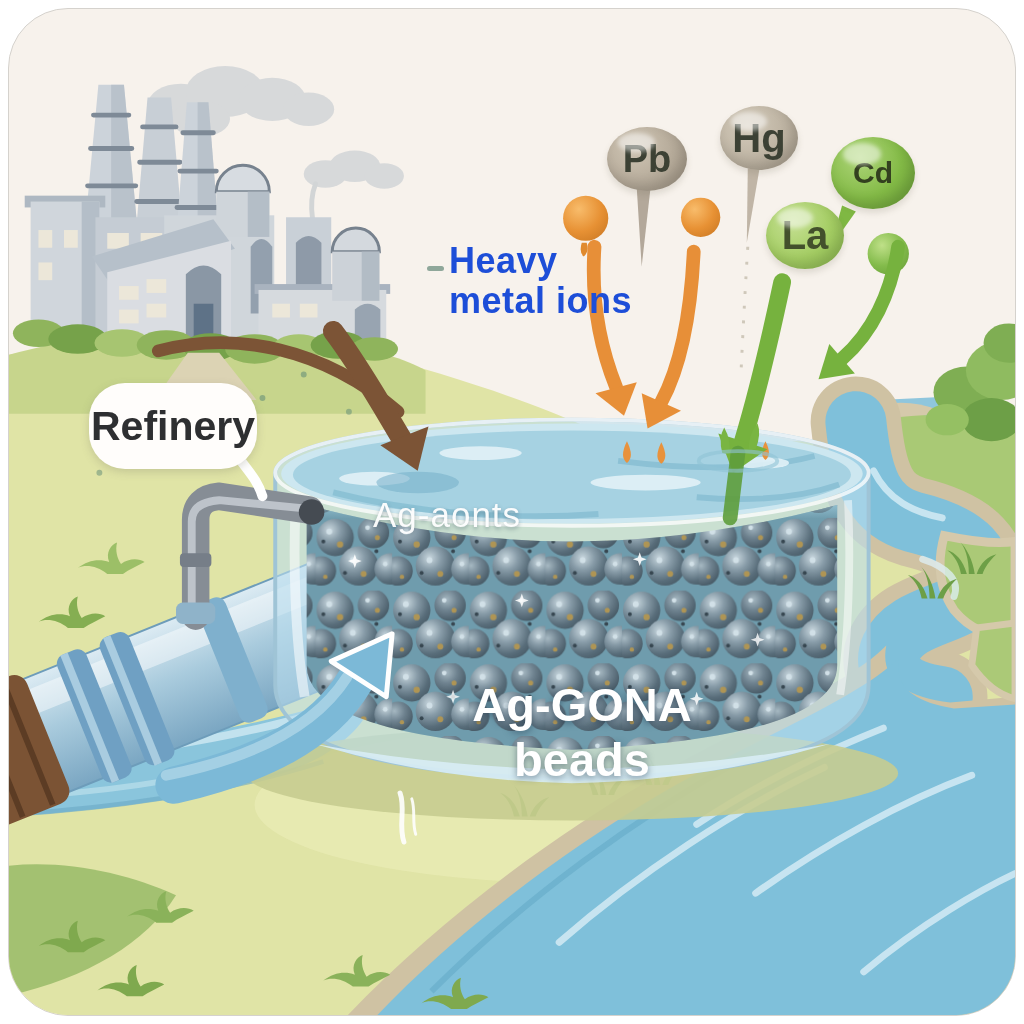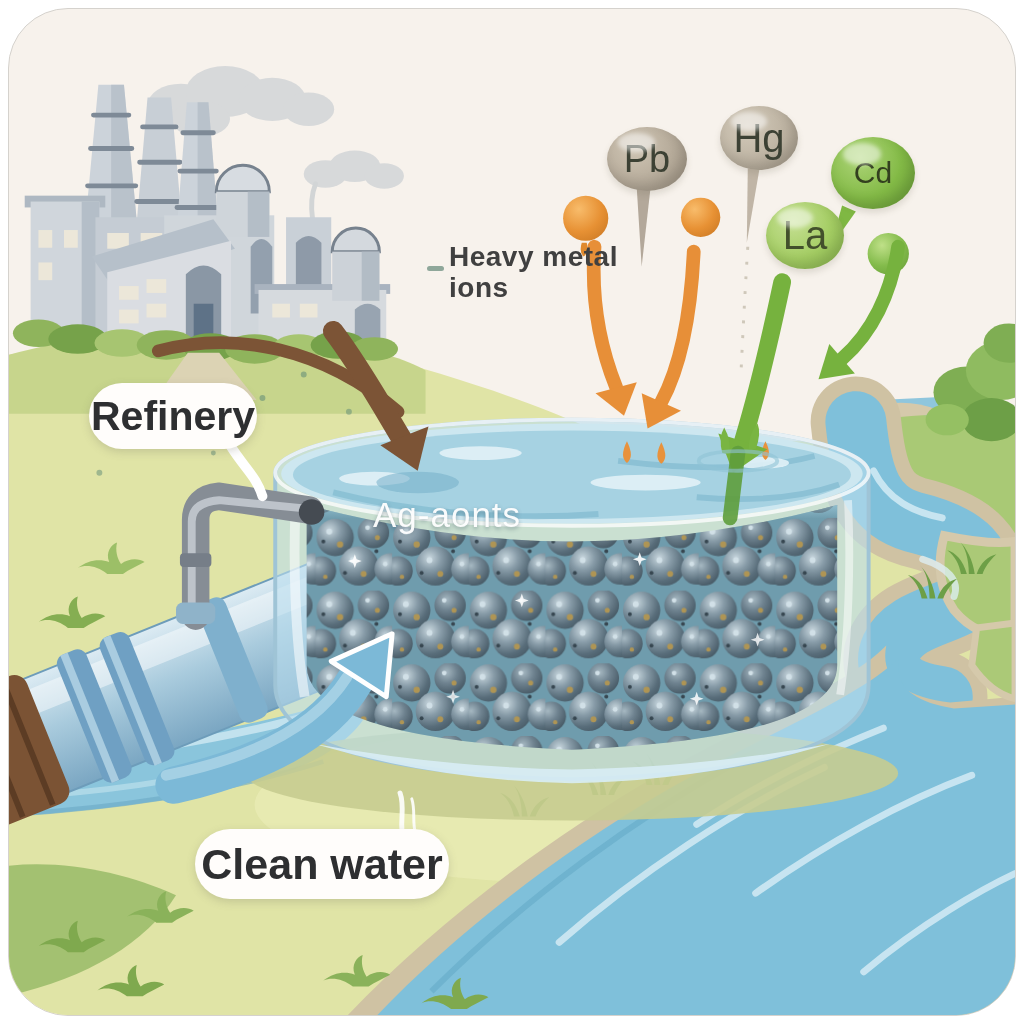--- a/index.html
+++ b/index.html
@@ -3,32 +3,32 @@
 <meta charset="utf-8">
 <style>
   html,body{margin:0;padding:0;background:#ffffff;}
   .stage{position:relative;width:1024px;height:1024px;background:#ffffff;font-family:"Liberation Sans","DejaVu Sans",sans-serif;}
   .canvas{position:absolute;left:8px;top:8px;width:1006px;height:1006px;background:#f7f2ec;
           border-radius:60px;overflow:hidden;border:1px solid #d5d2cd;}
   .scene{position:absolute;left:0;top:0;width:1006px;height:1006px;}
   
   .pill{position:absolute;background:#fffdfb;border-radius:36px;display:flex;align-items:center;justify-content:center;
         color:#2e2f31;font-weight:700;box-shadow:0 3px 8px rgba(110,110,95,.25);}
-  .refinery{left:80px;top:374px;width:168px;height:66px;font-size:41px;}
+  .refinery{left:80px;top:374px;width:168px;height:86px;font-size:41px;}
   .cleanwater{left:186px;top:820px;width:254px;height:70px;font-size:43px;}
-  .heavy-label{position:absolute;left:440px;top:232px;width:190px;font-size:28px;line-height:1.12;
-               font-weight:700;color:#404040;letter-spacing:.5px;}
+  .heavy-label{position:absolute;left:440px;top:232px;width:190px;font-size:36px;line-height:1.12;
+               font-weight:700;color:#1d4ed8;letter-spacing:.5px;}
   .leader-dash{position:absolute;left:418px;top:257px;width:17px;height:5px;background:#8fa79a;border-radius:3px;}
   .ag-ions{position:absolute;left:364px;top:486px;width:190px;font-size:35px;font-weight:500;color:rgba(255,255,255,.95);
            letter-spacing:1px;text-shadow:0 2px 4px rgba(50,75,90,.45);}
   .ag-gona{position:absolute;left:408px;top:668px;width:330px;text-align:center;font-size:47px;font-weight:700;color:#ffffff;
            text-shadow:0 2px 7px rgba(35,55,75,.55);}
   
   .bubble{position:absolute;border-radius:50%;display:flex;align-items:center;justify-content:center;
-          font-weight:400;color:#3c4134;box-shadow:0 4px 6px rgba(110,105,85,.18), inset -5px -7px 12px rgba(0,0,0,.13);}
+          font-weight:700;color:#3c4134;box-shadow:0 4px 6px rgba(110,105,85,.18), inset -5px -7px 12px rgba(0,0,0,.13);}
   .bubble::before{content:'';position:absolute;left:14%;top:9%;width:46%;height:30%;
           background:rgba(255,255,255,.5);border-radius:50%;filter:blur(2px);}
   .b-pb{left:598px;top:118px;width:80px;height:64px;font-size:38px;
         background:radial-gradient(circle at 35% 30%, #d0c6b5, #b6ab9a 55%, #9f9483 100%);}
   .b-hg{left:711px;top:97px;width:78px;height:64px;font-size:40px;
         background:radial-gradient(circle at 35% 30%, #d4cbbb, #bdb3a2 55%, #a69b8a 100%);text-align:center;}
   .b-cd{left:822px;top:128px;width:84px;height:72px;font-size:30px;color:#33401f;
         background:radial-gradient(circle at 35% 28%, #aed579, #83ba46 55%, #6ba139 100%);}
   .b-la{left:757px;top:193px;width:78px;height:67px;font-size:40px;color:#43502c;
         background:radial-gradient(circle at 35% 28%, #c6e094, #a4cd63 55%, #8cba4f 100%);text-align:right;}
@@ -362,19 +362,17 @@
     <span>Hg</span>
   </div>
   <div class="bubble b-cd">
     <span>Cd</span>
   </div>
   <div class="bubble b-la">
     <span>La</span>
   </div>
 
   <div class="ag-ions">Ag-aonts</div>
-
-  <div class="pill cleanwater">
-    <span>Clean water</span>
-  </div>
+  <div class="ag-gona">Ag-GONA beads</div>
+
 
  </div>
 </div>
 
 </body></html>

